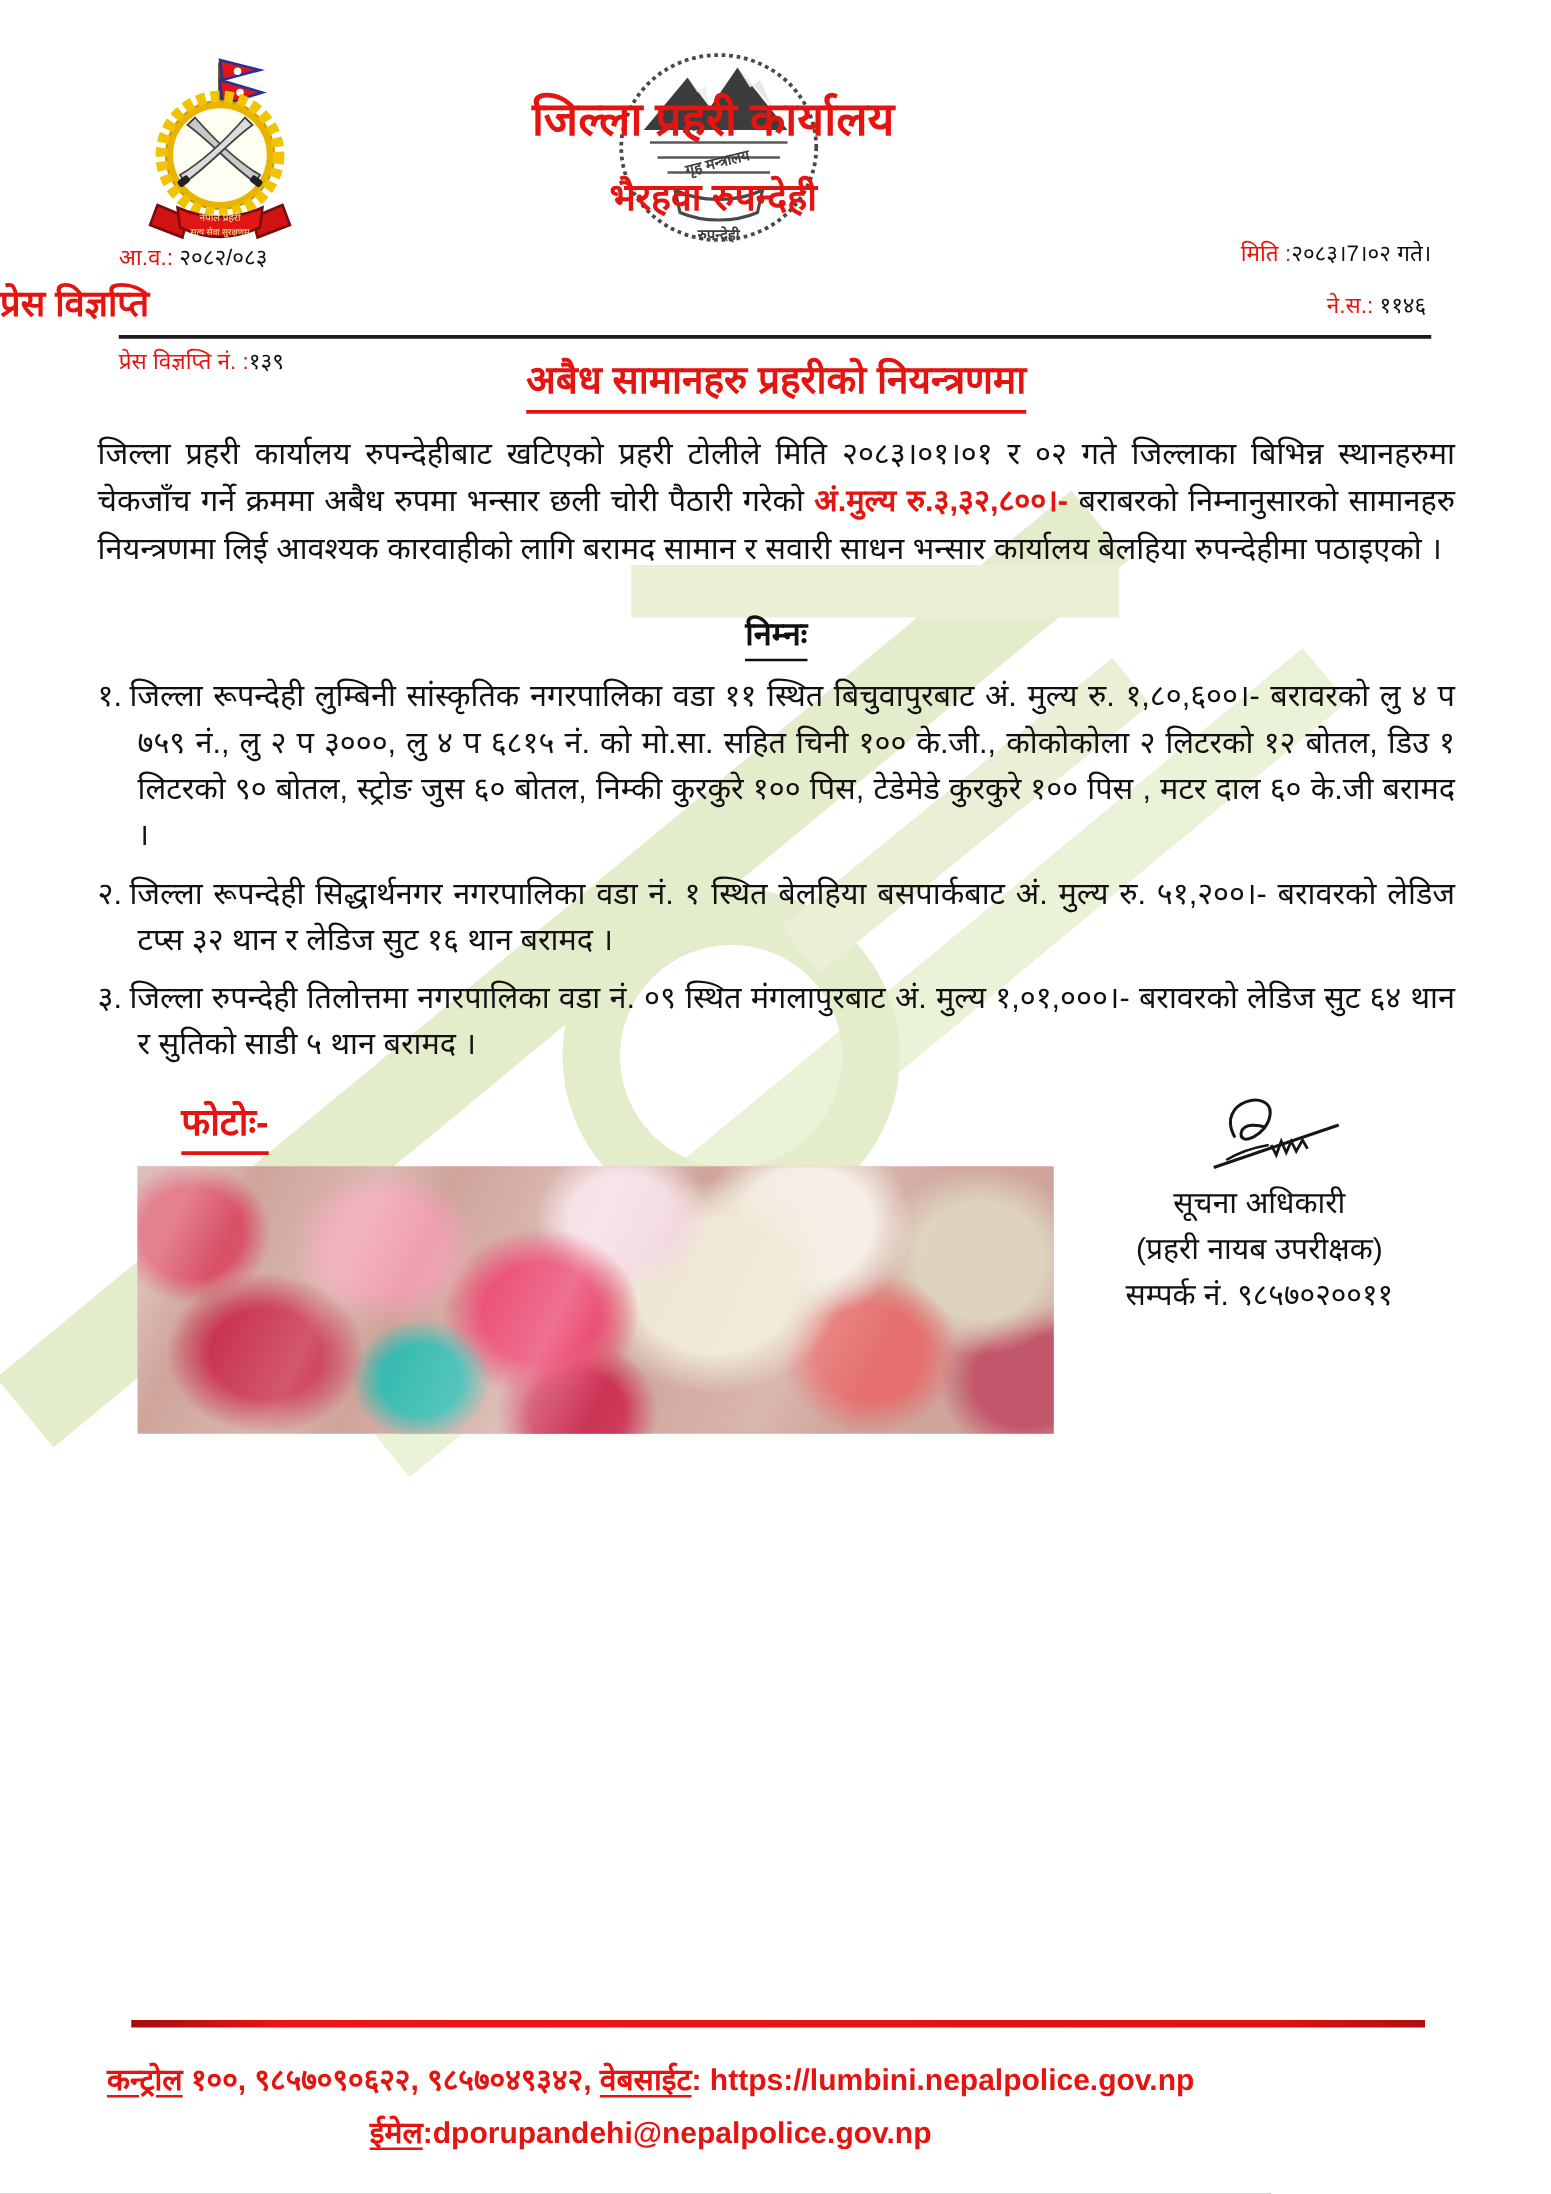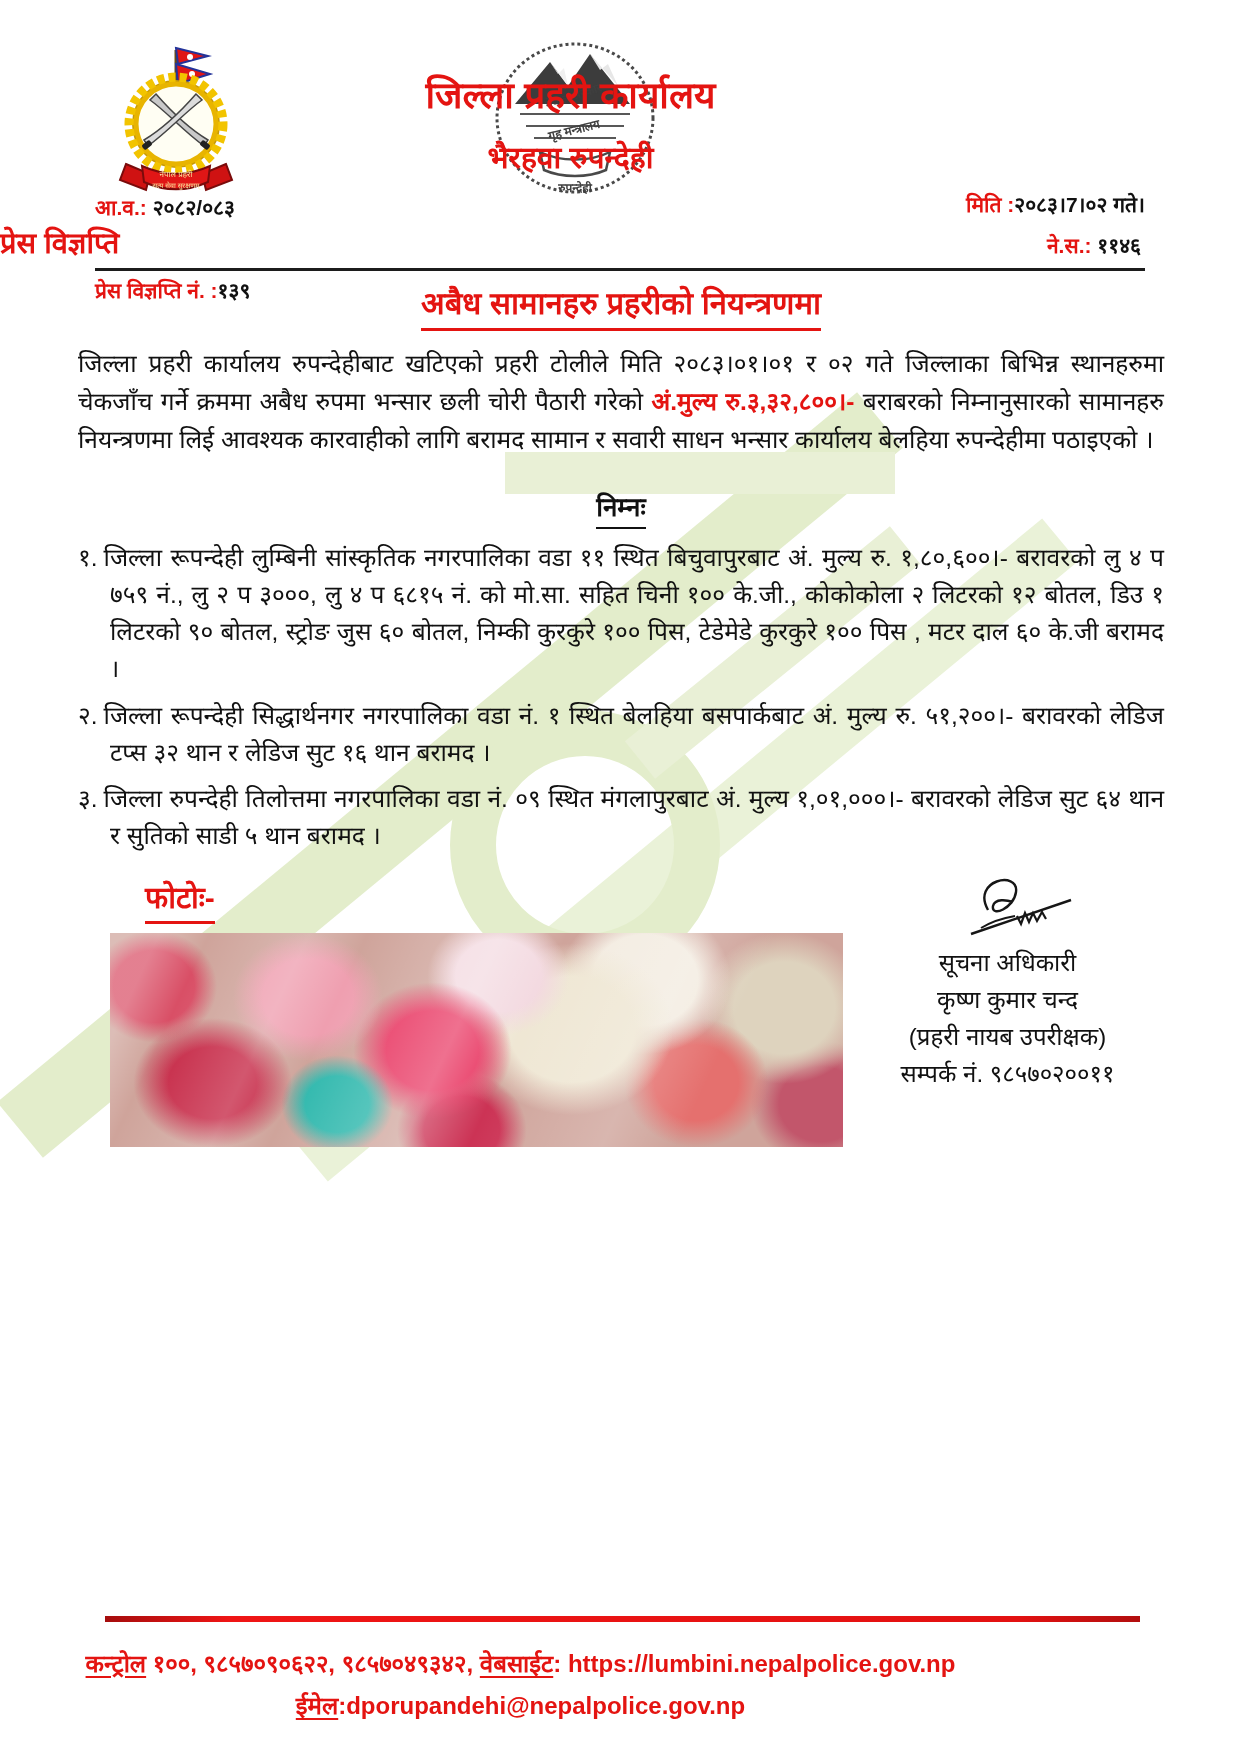--- a/index.html
+++ b/index.html
@@ -20,21 +20,21 @@
 
   
   .police-emblem{left:112px;top:42px;width:128px;height:158px;z-index:2;}
   .govt-seal{left:480px;top:34px;width:190px;height:168px;z-index:1;opacity:.92;}
 
   .office-title{left:0;right:100px;top:68px;text-align:center;z-index:3;
     font-size:37px;font-weight:bold;color:var(--accent);}
   .office-subtitle{left:0;right:100px;top:136px;text-align:center;z-index:3;
     font-size:30px;font-weight:bold;color:var(--accent);}
 
-  .hdr-row{font-size:21px;font-weight:bold;z-index:3;white-space:nowrap;}
+  .hdr-row{font-size:18px;font-weight:normal;z-index:3;white-space:nowrap;}
   .fy{left:95px;top:193px;}
   .prn{left:95px;top:232px;margin-top:44px;}
   .date{right:96px;top:190px;text-align:right;}
   .ns{right:100px;top:231px;text-align:right;}
   .press-heading{left:0;right:120px;top:222px;text-align:left;
     font-size:29px;font-weight:bold;color:var(--accent);z-index:3;}
   .hdr-rule{left:95px;top:268px;width:1050px;height:3px;background:#1c1c1c;z-index:3;}
 
   
   .flow{left:78px;top:281px;width:1086px;z-index:3;}
@@ -183,21 +183,20 @@
   <div class="abs photo"></div>
 
   <div class="abs sig-block">
     <svg class="sig-svg" width="150" height="78" viewBox="0 0 150 78" aria-hidden="true">
       <path d="M55 38 C38 8 86 -2 83 20 C81 36 58 46 60 34 C62 26 74 28 80 30" fill="none" stroke="#161616" stroke-width="2.4"></path>
       <path d="M38 62 L138 28" fill="none" stroke="#161616" stroke-width="2.4"></path>
       <path d="M84 44 l4 8 l4 -11 l4 9 l4 -9 l4 8 l5 -9 l4 7" fill="none" stroke="#161616" stroke-width="2.2"></path>
       <path d="M48 56 C58 50 70 46 82 44" fill="none" stroke="#161616" stroke-width="2"></path>
     </svg>
     <div class="sig-line">सूचना अधिकारी</div>
-    <div class="sig-line">कृष्ण कुमार चन्द</div>
     <div class="sig-line">(प्रहरी नायब उपरीक्षक)</div>
     <div class="sig-line">सम्पर्क नं. ९८५७०२००११</div>
   </div>
 
   <div class="abs footer-rule"></div>
   <div class="abs footer-line f1">
     <span class="u">कन्ट्रोल</span><span> १००, ९८५७०९०६२२, ९८५७०४९३४२, </span><span class="u">वेबसाईट</span><span>: https://lumbini.nepalpolice.gov.np</span>
   </div>
   <div class="abs footer-line f2">
     <span class="u">ईमेल</span><span>:dporupandehi@nepalpolice.gov.np</span>

